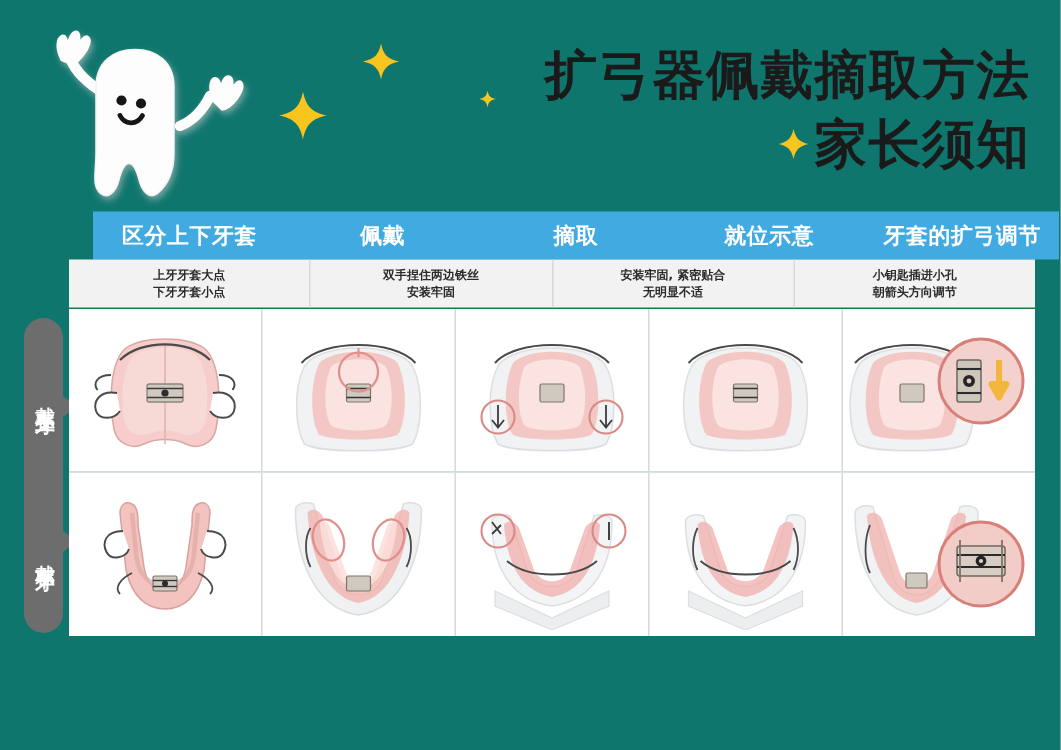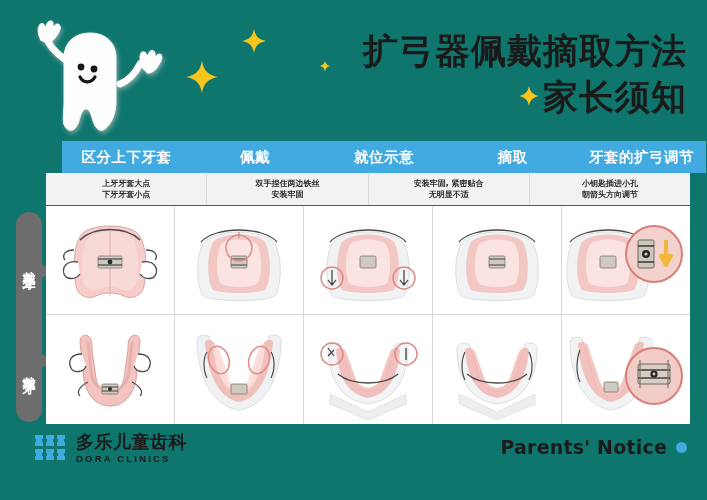--- a/index.html
+++ b/index.html
@@ -295,22 +295,22 @@
     <div class="rail-label">戴在下牙</div>
     <div class="rail-arrow arrow-up"></div>
     <div class="rail-arrow arrow-down"></div>
   </div>
 
   <div class="table-wrap">
 
     <div class="thead">
       <div class="th">区分上下牙套</div>
       <div class="th">佩戴</div>
+      <div class="th">摘取</div>
       <div class="th">就位示意</div>
-      <div class="th">摘取</div>
       <div class="th">牙套的扩弓调节</div>
     </div>
 
     <div class="subhead">
       <div class="sh">
         <span>上牙牙套大点</span>
         <span>下牙牙套小点</span>
       </div>
       <div class="sh">
         <span>双手捏住两边铁丝</span>
@@ -529,41 +529,16 @@
             <circle cx="92" cy="54" r="1.4" fill="#ded6cc"></circle>
             <path d="M78 40 L78 68 M106 40 L106 68" stroke="#7b736a" stroke-width="1.2"></path>
           </g>
         </svg>
       </div>
     </div>
   </div>
 
   <div class="footer">
 
-    <div class="brand">
-      <div class="brand-mark">
-        <svg width="34" height="30" viewBox="0 0 34 30">
-          <g fill="#41ABE1">
-            <path d="M1 2 h8 v4 h-8 z M1 9 h8 v4 h-8 z M1 16 h8 v4 h-8 z M1 23 h8 v4 h-8 z"></path>
-            <path d="M12 2 h8 v4 h-8 z M12 9 h8 v4 h-8 z M12 16 h8 v4 h-8 z M12 23 h8 v4 h-8 z"></path>
-            <path d="M23 2 h8 v4 h-8 z M23 9 h8 v4 h-8 z M23 16 h8 v4 h-8 z M23 23 h8 v4 h-8 z"></path>
-            <circle cx="5" cy="7.5" r="3.1"></circle>
-            <circle cx="5" cy="21.5" r="3.1"></circle>
-            <circle cx="16" cy="7.5" r="3.1"></circle>
-            <circle cx="16" cy="21.5" r="3.1"></circle>
-            <circle cx="27" cy="7.5" r="3.1"></circle>
-            <circle cx="27" cy="21.5" r="3.1"></circle>
-          </g>
-        </svg>
-      </div>
-      <div class="brand-text">
-        <div class="brand-cn">多乐儿童齿科</div>
-        <div class="brand-en">DORA CLINICS</div>
-      </div>
-    </div>
-
-    <div class="notice">
-      <div class="notice-text">Parents' Notice</div>
-      <div class="notice-dot"></div>
-    </div>
+
   </div>
 
 </div>
 
 </body></html>

